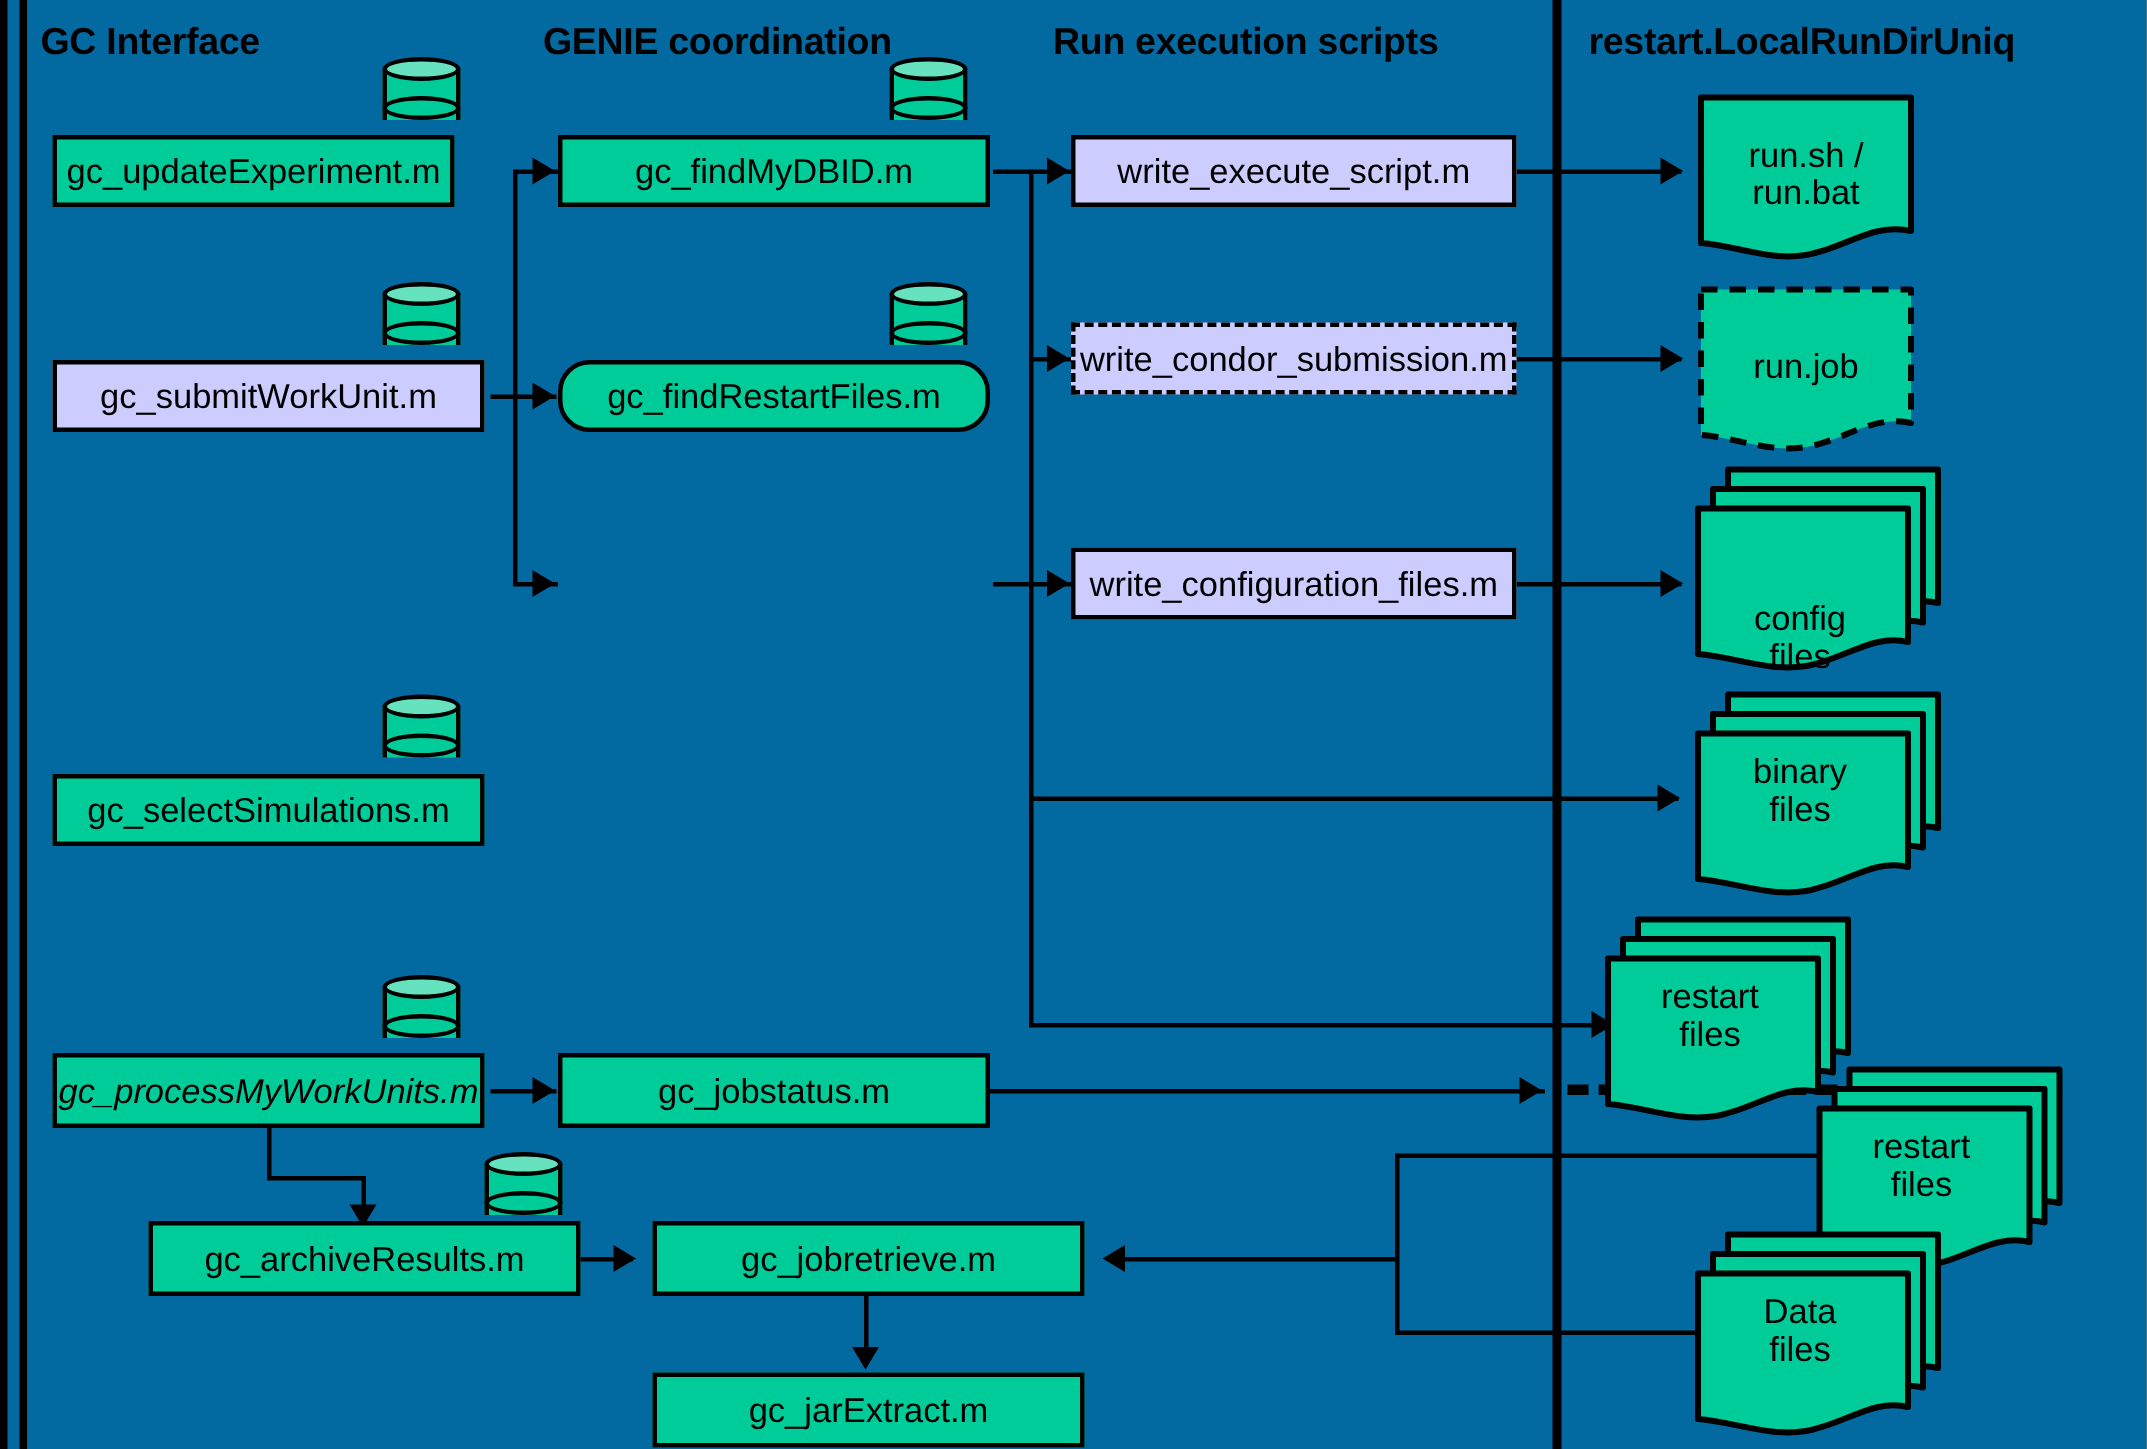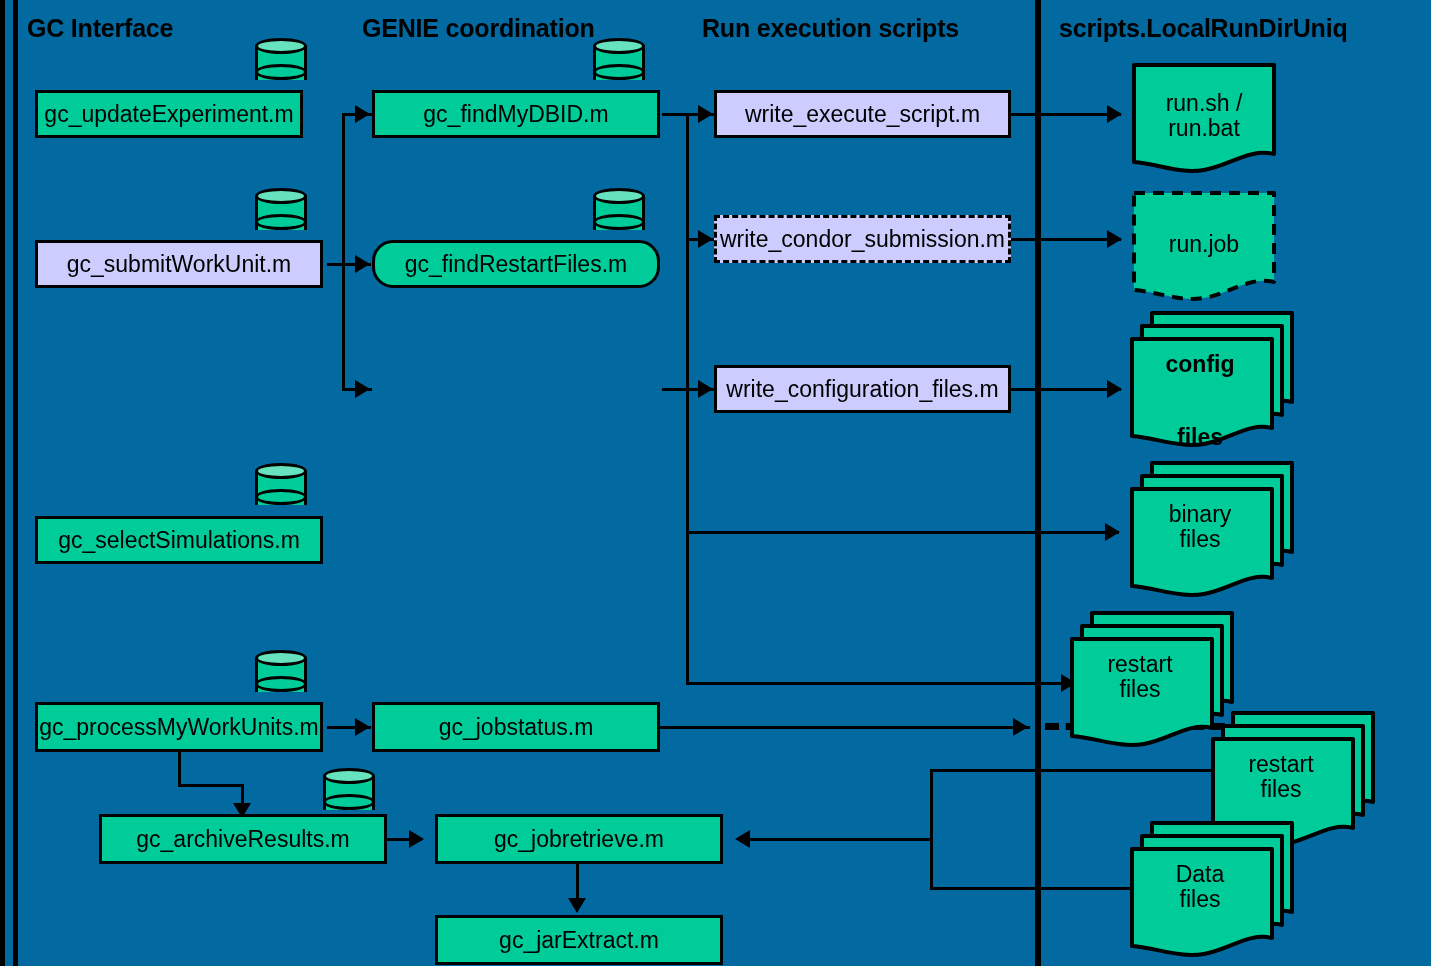--- a/index.html
+++ b/index.html
@@ -81,21 +81,21 @@
 <body>
 
 <div id="stage">
 
   <div class="vrule" style="left:8px;top:0;width:5px;height:966px;"></div>
   <div class="vrule" style="left:1030px;top:0;width:6px;height:966px;"></div>
 
   <div class="colhead" style="left:22px;top:14px;">GC Interface</div>
   <div class="colhead" style="left:357px;top:14px;">GENIE coordination</div>
   <div class="colhead" style="left:697px;top:14px;">Run execution scripts</div>
-  <div class="colhead" style="left:1054px;top:14px;">scripts.LocalRunDirUniq</div>
+  <div class="colhead" style="left:1054px;top:14px;">restart.LocalRunDirUniq</div>
 
   <div class="db" style="left:250px;top:38px;">
     <div class="body"></div>
       <div class="bot"></div>
       <div class="top"></div>
   </div>
   <div class="db" style="left:250px;top:188px;">
     <div class="body"></div>
       <div class="bot"></div>
       <div class="top"></div>
@@ -183,21 +183,21 @@
 
   <div class="proc" style="left:30px;top:90px;width:268px;height:48px;">
     <span>gc_updateExperiment.m</span>
   </div>
   <div class="proc lav" style="left:30px;top:240px;width:288px;height:48px;">
     <span>gc_submitWorkUnit.m</span>
   </div>
   <div class="proc" style="left:30px;top:516px;width:288px;height:48px;">
     <span>gc_selectSimulations.m</span>
   </div>
-  <div class="proc" style="left:30px;top:702px;width:288px;height:50px;">
+  <div class="proc" style="left:30px;top:702px;width:288px;height:50px;font-style:italic;">
     <span>gc_processMyWorkUnits.m</span>
   </div>
   <div class="proc" style="left:94px;top:814px;width:288px;height:50px;">
     <span>gc_archiveResults.m</span>
   </div>
 
   <div class="proc" style="left:367px;top:90px;width:288px;height:48px;">
     <span>gc_findMyDBID.m</span>
   </div>
   <div class="proc" style="left:367px;top:240px;width:288px;height:48px;border-radius:21px;">
@@ -241,21 +241,21 @@
       <div>run.job</div>
     </div>
   </div>
 
   <div class="doc" style="left:1122px;top:310px;width:180px;height:140px;">
     <svg width="190" height="150" viewBox="0 0 190 150">
       <path d="M25,3 L165,3 L165,92 C142,86 122,104 97,108 C72,112 50,102 25,100 Z" fill="#00CC99" stroke="#000" stroke-width="4" stroke-linejoin="round"></path>
       <path d="M15,16 L155,16 L155,105 C132,99 112,117 87,121 C62,125 40,115 15,113 Z" fill="#00CC99" stroke="#000" stroke-width="4" stroke-linejoin="round"></path>
       <path d="M5,29 L145,29 L145,118 C122,112 102,130 77,134 C52,138 30,128 5,126 Z" fill="#00CC99" stroke="#000" stroke-width="4" stroke-linejoin="round"></path>
     </svg>
-    <div class="lbl" style="padding-top:42px;justify-content:space-between;padding-right:34px;box-sizing:border-box;font-weight:bold;">
+    <div class="lbl" style="padding-top:42px;justify-content:flex-end;padding-right:34px;box-sizing:border-box;">
       <div>config</div>
       <div>files</div>
     </div>
   </div>
 
   <div class="doc" style="left:1122px;top:460px;width:180px;height:140px;">
     <svg width="190" height="150" viewBox="0 0 190 150">
       <path d="M25,3 L165,3 L165,92 C142,86 122,104 97,108 C72,112 50,102 25,100 Z" fill="#00CC99" stroke="#000" stroke-width="4" stroke-linejoin="round"></path>
       <path d="M15,16 L155,16 L155,105 C132,99 112,117 87,121 C62,125 40,115 15,113 Z" fill="#00CC99" stroke="#000" stroke-width="4" stroke-linejoin="round"></path>
       <path d="M5,29 L145,29 L145,118 C122,112 102,130 77,134 C52,138 30,128 5,126 Z" fill="#00CC99" stroke="#000" stroke-width="4" stroke-linejoin="round"></path>

